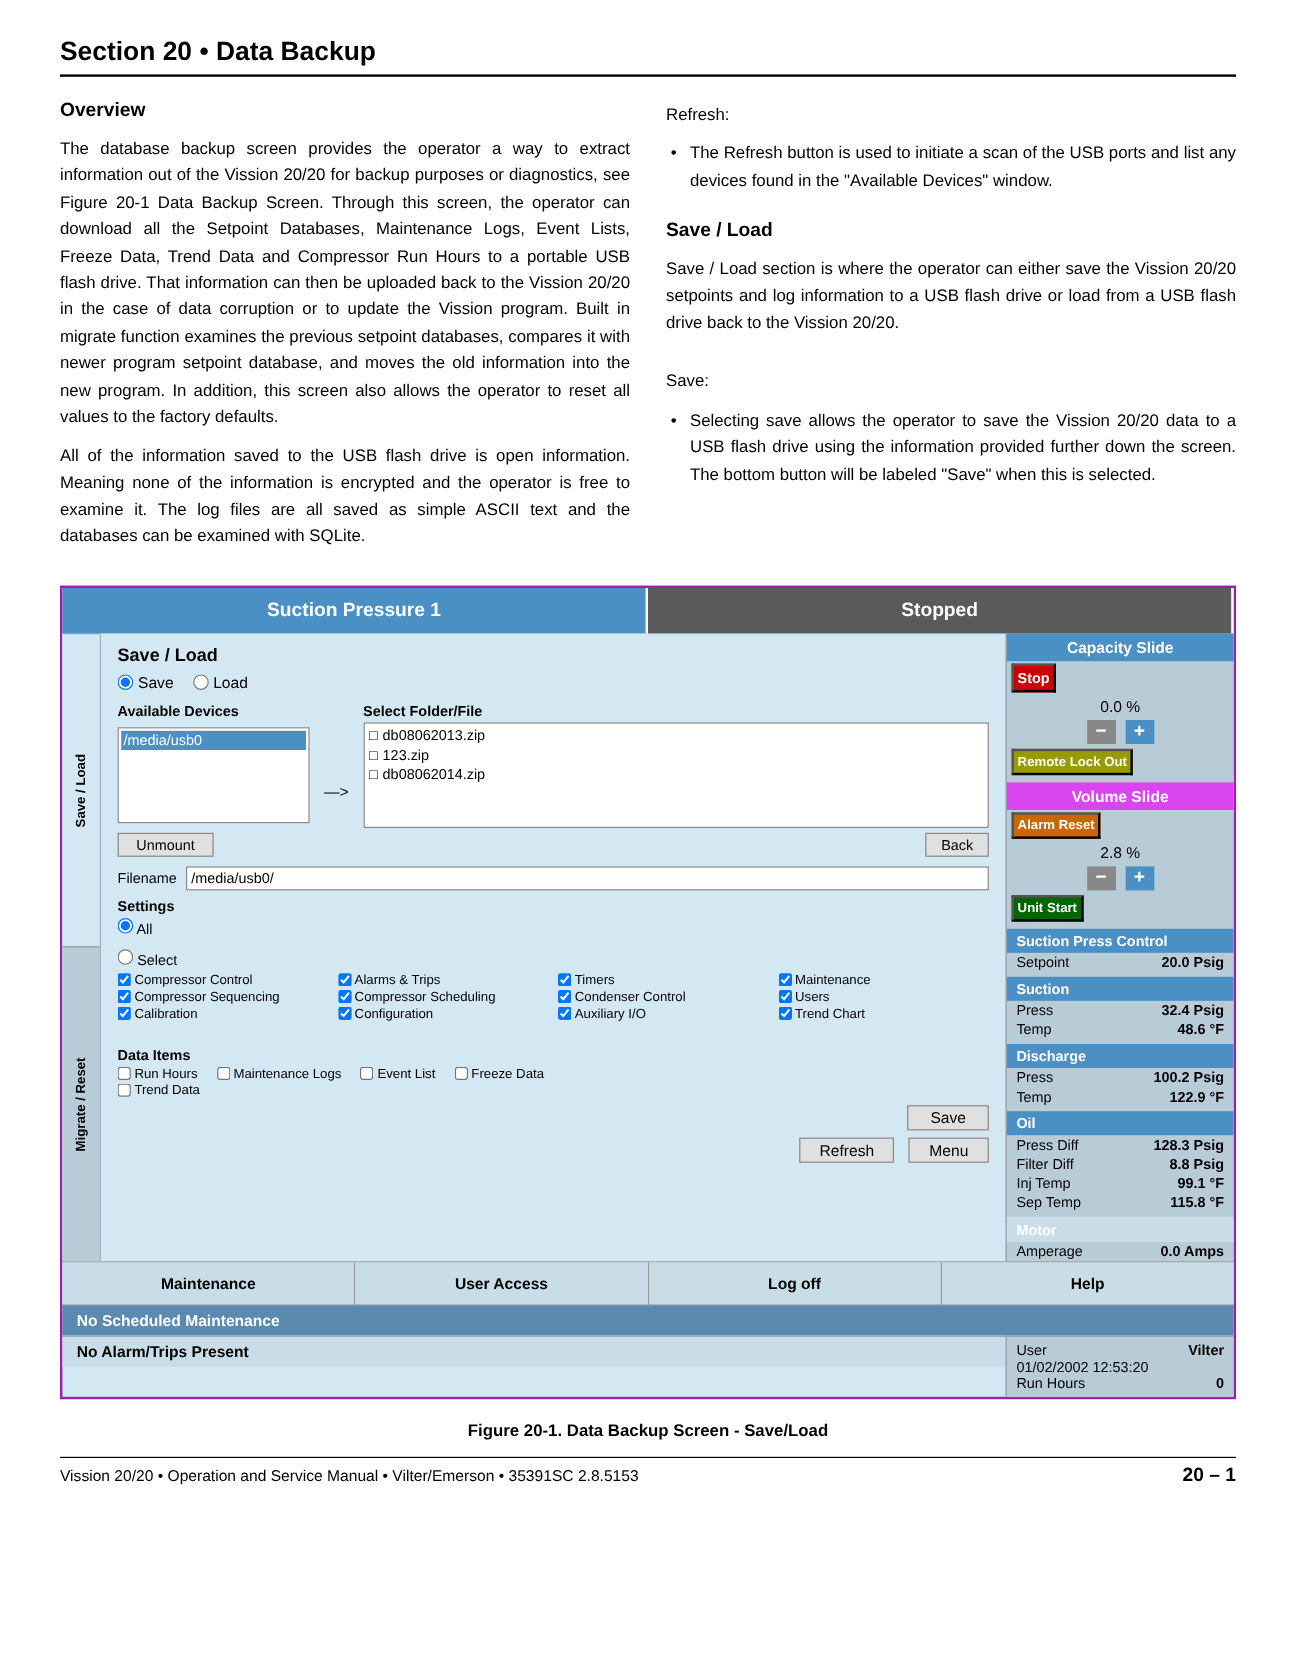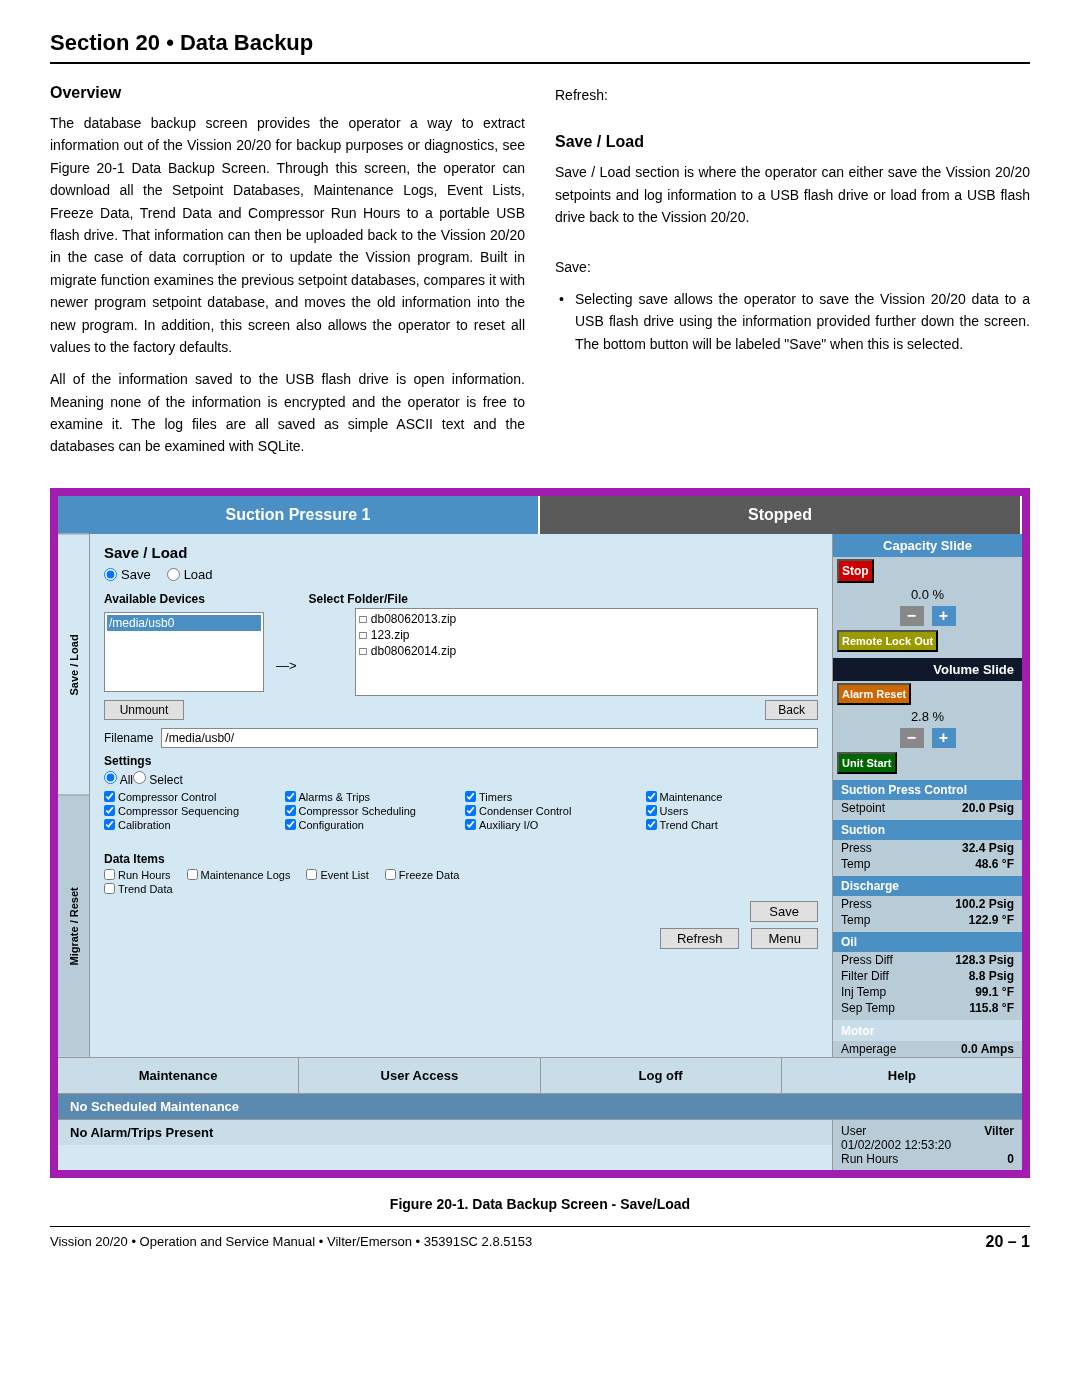--- a/index.html
+++ b/index.html
@@ -53,21 +53,21 @@
       text-align: justify;
     }
     .bullet-item::before {
       content: "•";
       position: absolute;
       left: 4px;
     }
 
     
     .ui-panel {
-      border: 8px solid #a21caf;
+      border: 2px solid #a21caf;
       background: #d4e8f4;
       margin-bottom: 18px;
       position: relative;
     }
 
     
     .top-bar {
       display: flex;
       align-items: stretch;
       background: #4a90c4;
@@ -216,21 +216,20 @@
       flex: 1;
     }
     .folder-list {
       background: #fff;
       border: 1px solid #888;
       flex: 1;
       min-height: 80px;
       font-size: 12px;
       padding: 2px;
       overflow: hidden;
-      margin-left: 46px;
     }
     .folder-list div {
       padding: 1px 2px;
       display: flex;
       align-items: center;
       gap: 4px;
     }
     .back-btn {
       background: #e0e0e0;
       border: 1px solid #888;
@@ -261,22 +260,23 @@
     .settings-section {
       font-size: 12px;
       margin-bottom: 6px;
     }
     .settings-section .settings-label {
       font-weight: bold;
       margin-bottom: 3px;
     }
     .settings-radio-row {
       display: flex;
-      gap: 0;
+      gap: 10px;
       margin-bottom: 4px;
+      flex-direction: column;
     }
     .checkbox-grid {
       display: grid;
       grid-template-columns: repeat(4, 1fr);
       gap: 2px 8px;
       margin-bottom: 2px;
     }
     .checkbox-item {
       display: flex;
       align-items: center;
@@ -411,26 +411,26 @@
       background: #999900;
       color: #fff;
       font-size: 11px;
       font-weight: bold;
       text-align: center;
       padding: 3px;
       cursor: pointer;
       margin: 2px 4px;
     }
     .rp-volume {
-      background: #0f172a;
+      background: #d946ef;
       color: #fff;
       font-size: 13px;
       font-weight: bold;
       padding: 4px 8px;
-      text-align: right;
+      text-align: center;
       margin-top: 4px;
     }
     .rp-alarm-btn {
       background: #cc6600;
       color: #fff;
       font-size: 11px;
       font-weight: bold;
       text-align: center;
       padding: 3px;
       cursor: pointer;
@@ -504,20 +504,21 @@
 </div>
 
 <div class="content-columns">
   <div class="col-left">
     <h2 class="section-heading">Overview</h2>
     <p class="body-text">The database backup screen provides the operator a way to extract information out of the Vission 20/20 for backup purposes or diagnostics, see Figure 20-1 Data Backup Screen. Through this screen, the operator can download all the Setpoint Databases, Maintenance Logs, Event Lists, Freeze Data, Trend Data and Compressor Run Hours to a portable USB flash drive. That information can then be uploaded back to the Vission 20/20 in the case of data corruption or to update the Vission program. Built in migrate function examines the previous setpoint databases, compares it with newer program setpoint database, and moves the old information into the new program. In addition, this screen also allows the operator to reset all values to the factory defaults.</p>
     <p class="body-text">All of the information saved to the USB flash drive is open information. Meaning none of the information is encrypted and the operator is free to examine it. The log files are all saved as simple ASCII text and the databases can be examined with SQLite.</p>
   </div>
   <div class="col-right">
     <p class="body-text">Refresh:</p>
+    <div class="bullet-item">The Refresh button is used to initiate a scan of the USB ports and list any devices found in the "Available Devices" window.</div>
     <br>
     <h2 class="section-heading">Save / Load</h2>
     <p class="body-text">Save / Load section is where the operator can either save the Vission 20/20 setpoints and log information to a USB flash drive or load from a USB flash drive back to the Vission 20/20.</p>
     <br>
     <p class="body-text">Save:</p>
     <div class="bullet-item">Selecting save allows the operator to save the Vission 20/20 data to a USB flash drive using the information provided further down the screen. The bottom button will be labeled "Save" when this is selected.</div>
   </div>
 </div>
 
 <div class="ui-panel">

